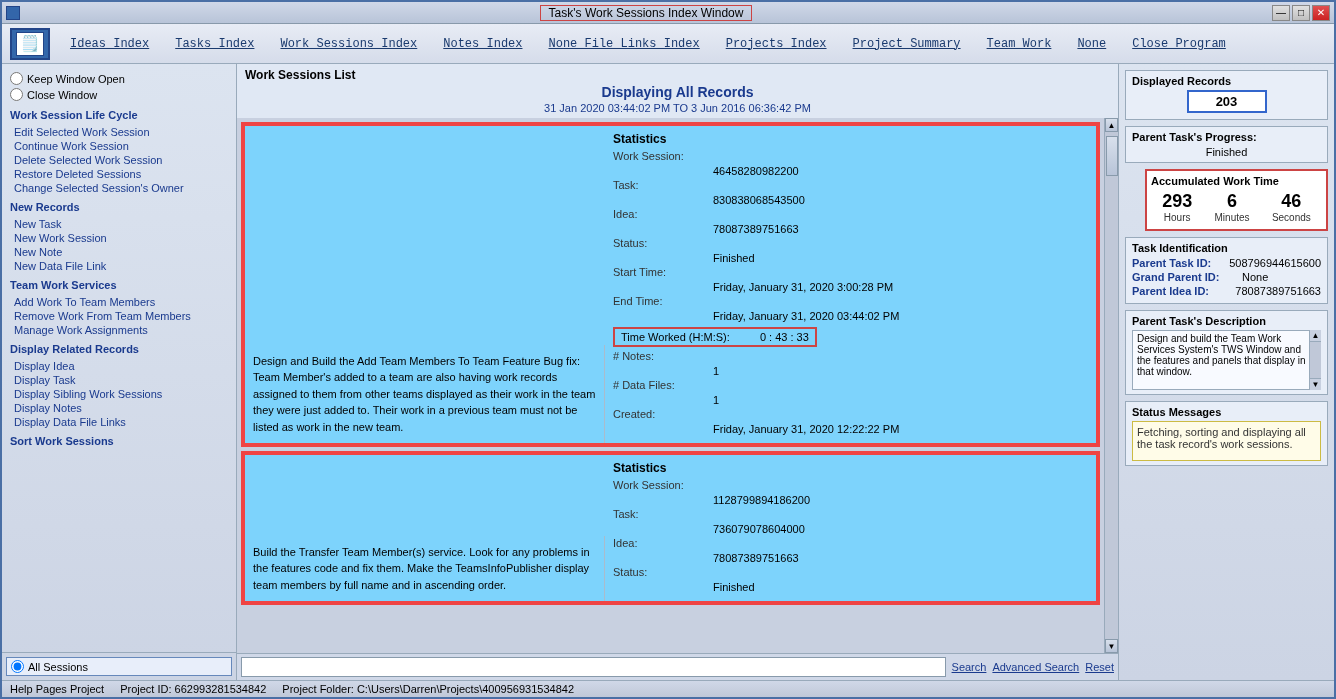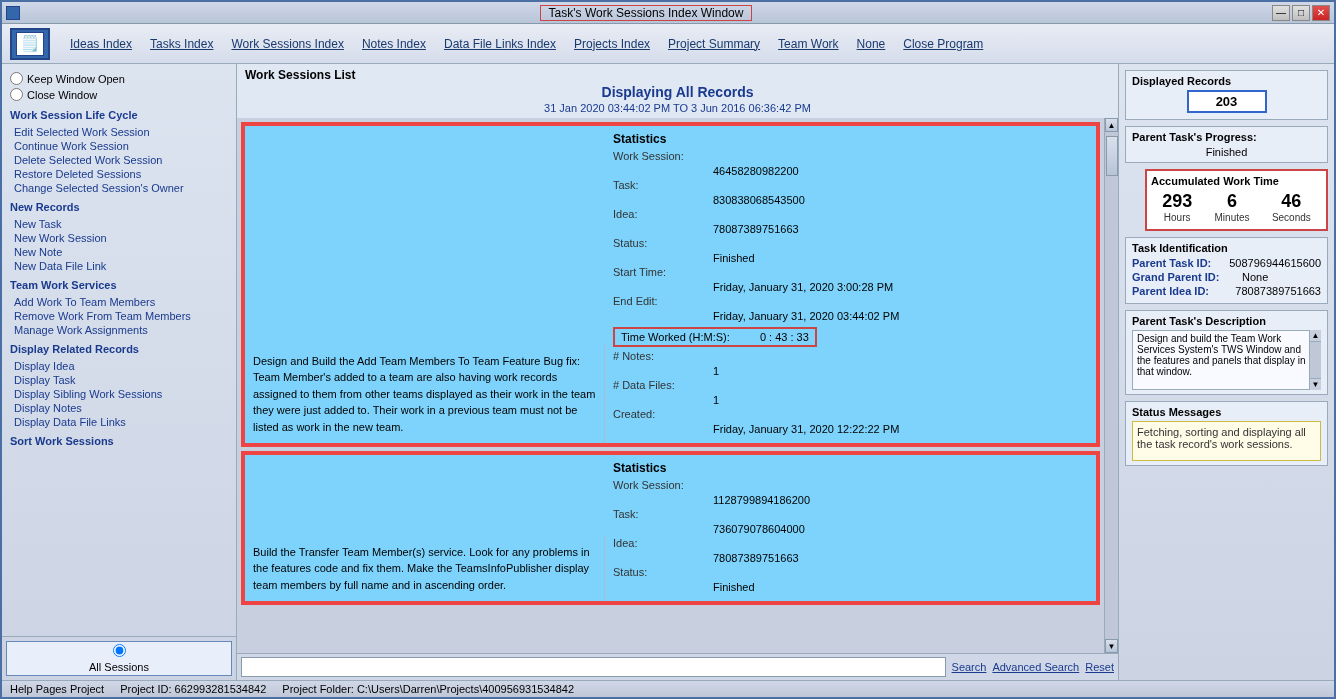--- a/index.html
+++ b/index.html
@@ -94,22 +94,23 @@
       height: 24px;
       background: #fff;
       border: 1px solid #224488;
       display: flex;
       align-items: center;
       justify-content: center;
       font-size: 16px;
     }
     .menu-items {
       display: flex;
-      gap: 2px;
-      align-items: center;
+      gap: 10px;
+      align-items: center;
+      font-family: Liberation Mono, monospace;
     }
     .menu-item {
       color: #1a3a6e;
       text-decoration: underline;
       cursor: pointer;
       padding: 2px 8px;
       font-size: 12px;
       white-space: nowrap;
     }
 
@@ -174,21 +175,20 @@
       align-items: center;
       gap: 4px;
       font-size: 11px;
       background: #b8c8e0;
       padding: 2px 4px;
       cursor: pointer;
     }
     .sidebar-radio-btn.active {
       background: #e8eefa;
       border: 1px solid #6688bb;
-      flex-direction: column;
     }
 
     
     .center-content {
       flex: 1;
       display: flex;
       flex-direction: column;
       background: #c8d0e0;
       overflow: hidden;
     }
@@ -453,21 +453,21 @@
 
   <div class="menu-bar">
     <div class="menu-logo">
       <div class="menu-logo-inner">🗒️</div>
     </div>
     <div class="menu-items">
       <span class="menu-item">Ideas Index</span>
       <span class="menu-item">Tasks Index</span>
       <span class="menu-item">Work Sessions Index</span>
       <span class="menu-item">Notes Index</span>
-      <span class="menu-item">Data File Links Index</span>
+      <span class="menu-item">None File Links Index</span>
       <span class="menu-item">Projects Index</span>
       <span class="menu-item">Project Summary</span>
       <span class="menu-item">Team Work</span>
       <span class="menu-item">None</span>
       <span class="menu-item">Close Program</span>
     </div>
   </div>
 
   <div class="main-area">
 
@@ -554,21 +554,21 @@
               </div>
               <div class="stats-row">
                 <span class="stats-label">Status:</span>
                 <span class="stats-value">Finished</span>
               </div>
               <div class="stats-row">
                 <span class="stats-label">Start Time:</span>
                 <span class="stats-value">Friday, January 31, 2020   3:00:28 PM</span>
               </div>
               <div class="stats-row">
-                <span class="stats-label">End Edit:</span>
+                <span class="stats-label">End Time:</span>
                 <span class="stats-value">Friday, January 31, 2020   03:44:02 PM</span>
               </div>
               <div class="time-worked-box">
                 <span>Time Worked (H:M:S):</span>
                 &nbsp;&nbsp;
                 <span>0  :  43  :  33</span>
               </div>
               <div class="stats-row">
                 <span class="stats-label"># Notes:</span>
                 <span class="stats-value">1</span>

